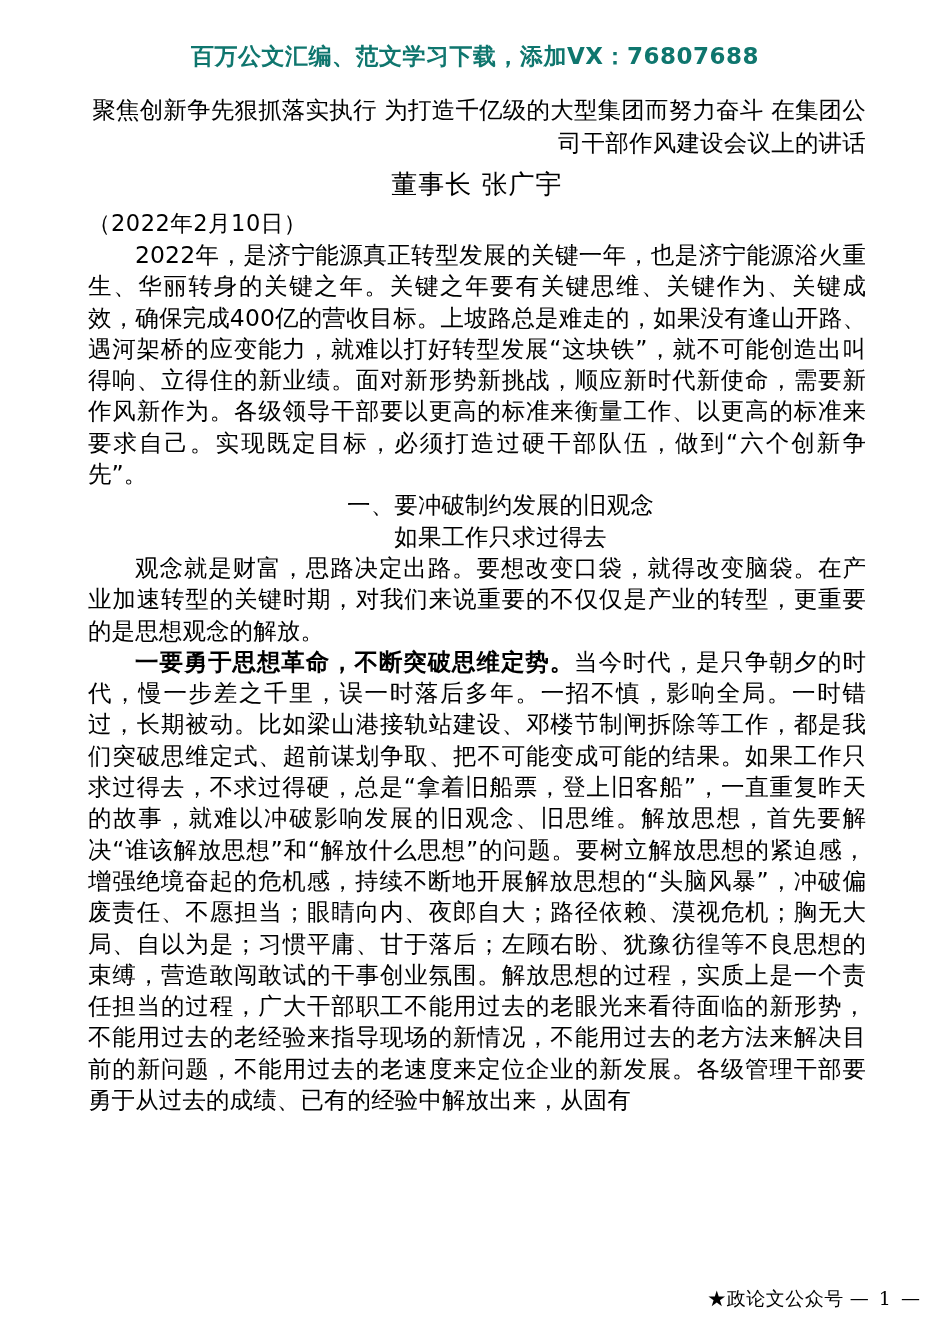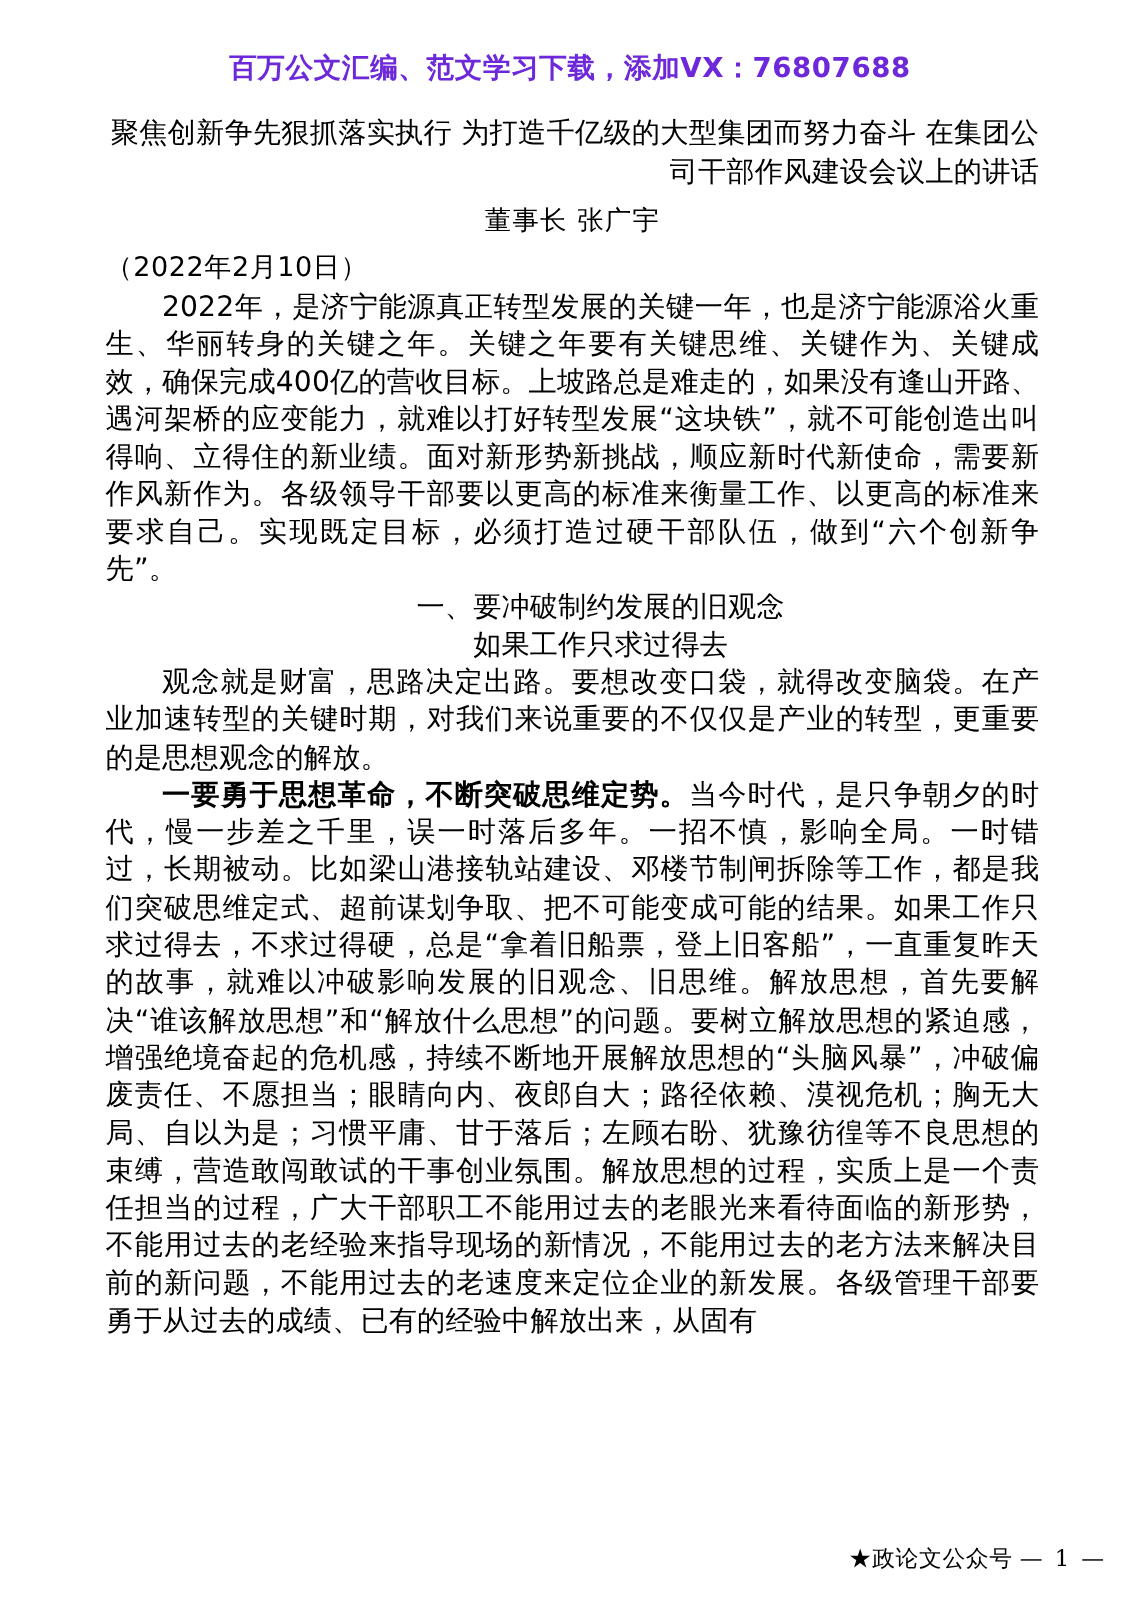--- a/index.html
+++ b/index.html
@@ -21,21 +21,21 @@
     box-sizing: border-box;
   }
 
   
   .promo-header {
     position: absolute;
     top: 41px;
     left: 0;
     width: 950px;
     text-align: center;
-    color: #6d28d9;
+    color: #0f766e;
     font-size: 23px;
     font-weight: 700;
     letter-spacing: 0.5px;
     font-family: "DejaVu Sans", "Liberation Sans", sans-serif;
     white-space: nowrap;
   }
 
   
   .doc {
     position: absolute;
@@ -47,21 +47,21 @@
   .doc-title {
     font-size: 23.5px;
     line-height: 33px;
     text-align: right;
     font-weight: 400;
     letter-spacing: 0.2px;
     margin: 0;
   }
 
   .doc-byline {
-    font-size: 22px;
+    font-size: 26px;
     line-height: 33px;
     text-align: center;
     margin: 8px 0 0 0;
     letter-spacing: 1px;
   }
 
   .doc-date {
     font-size: 22.5px;
     line-height: 33px;
     text-align: left;

